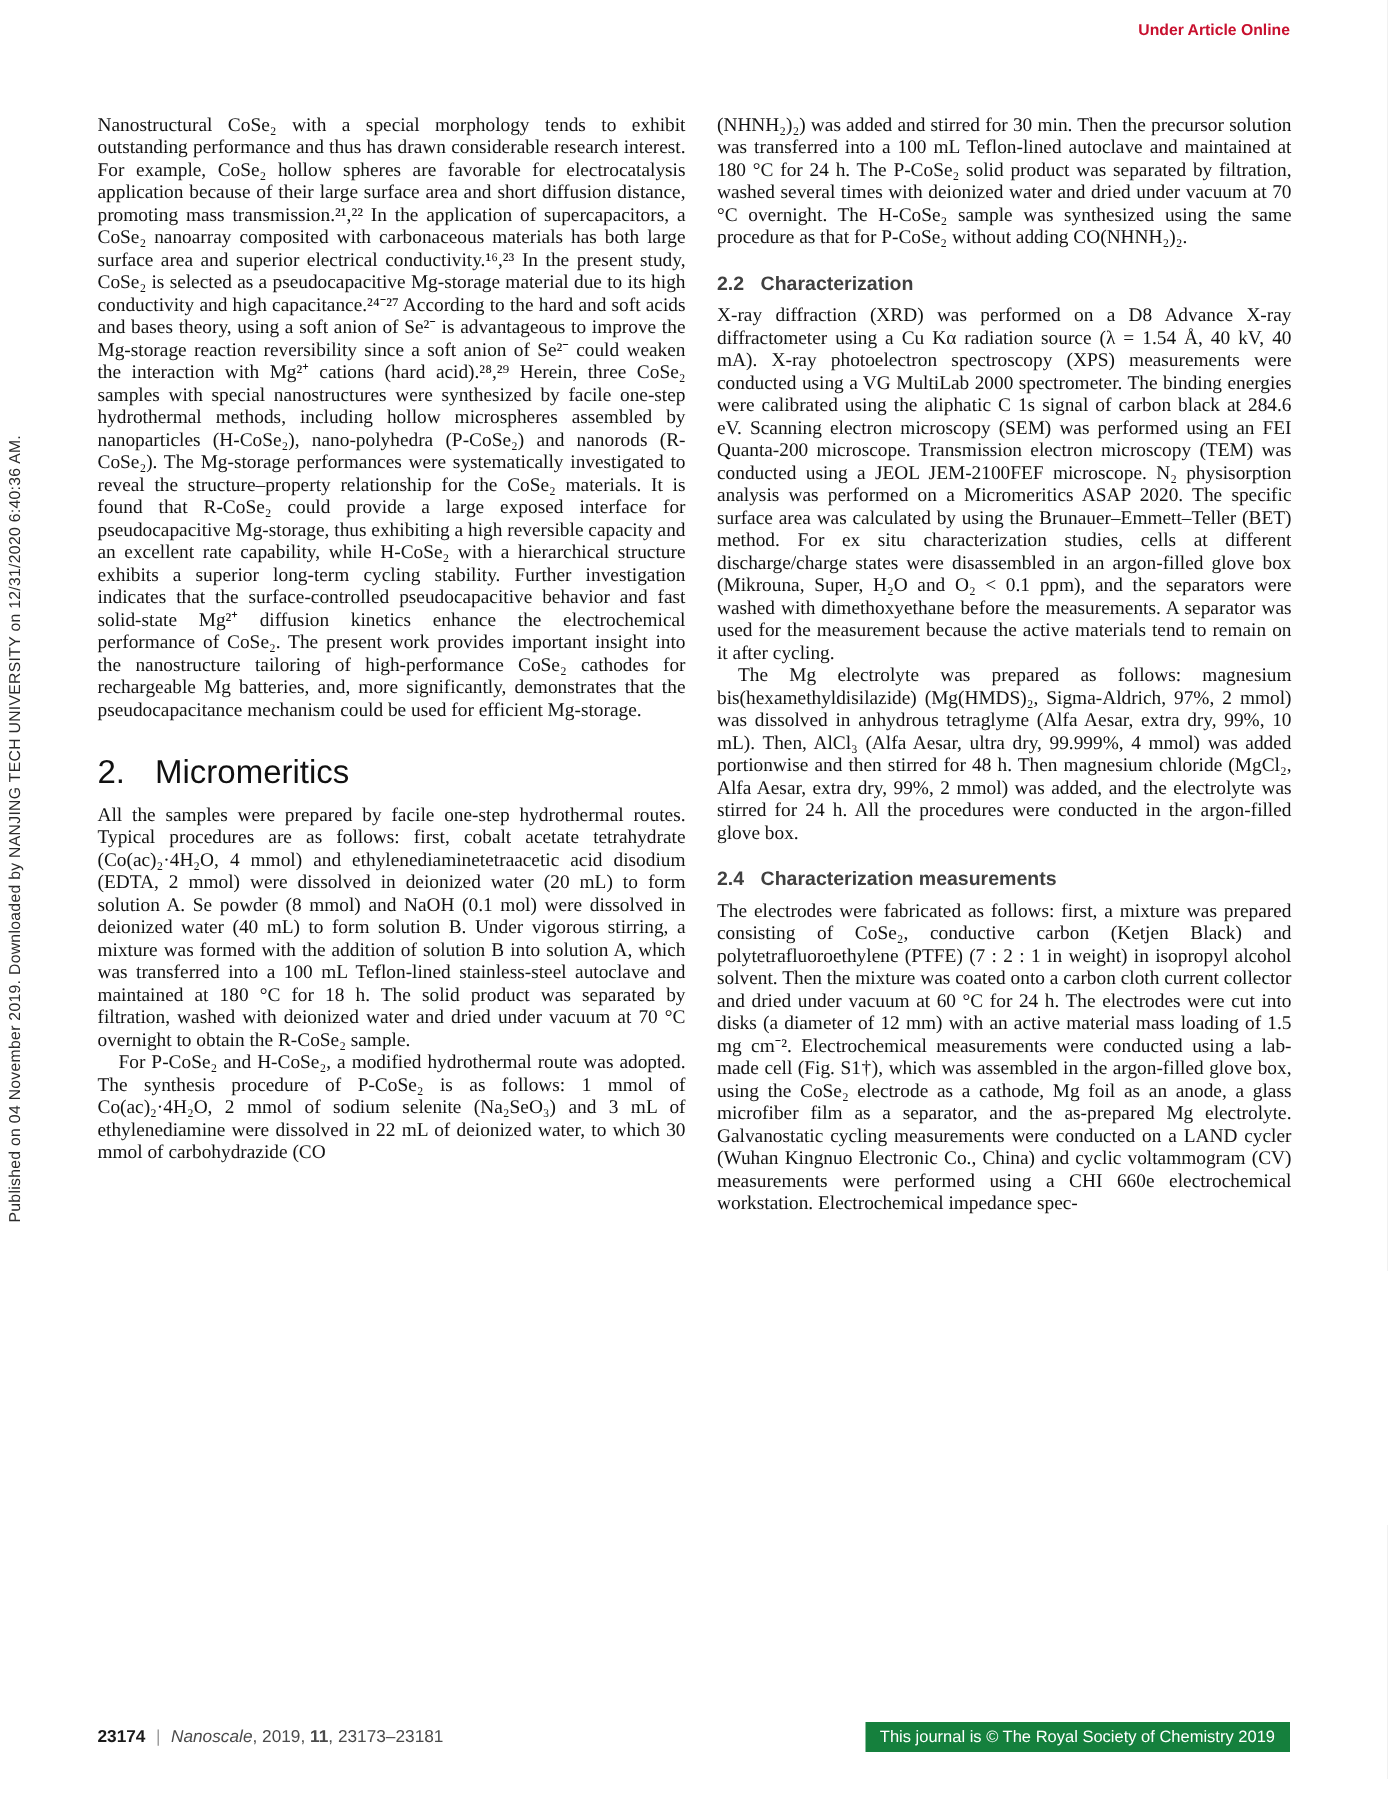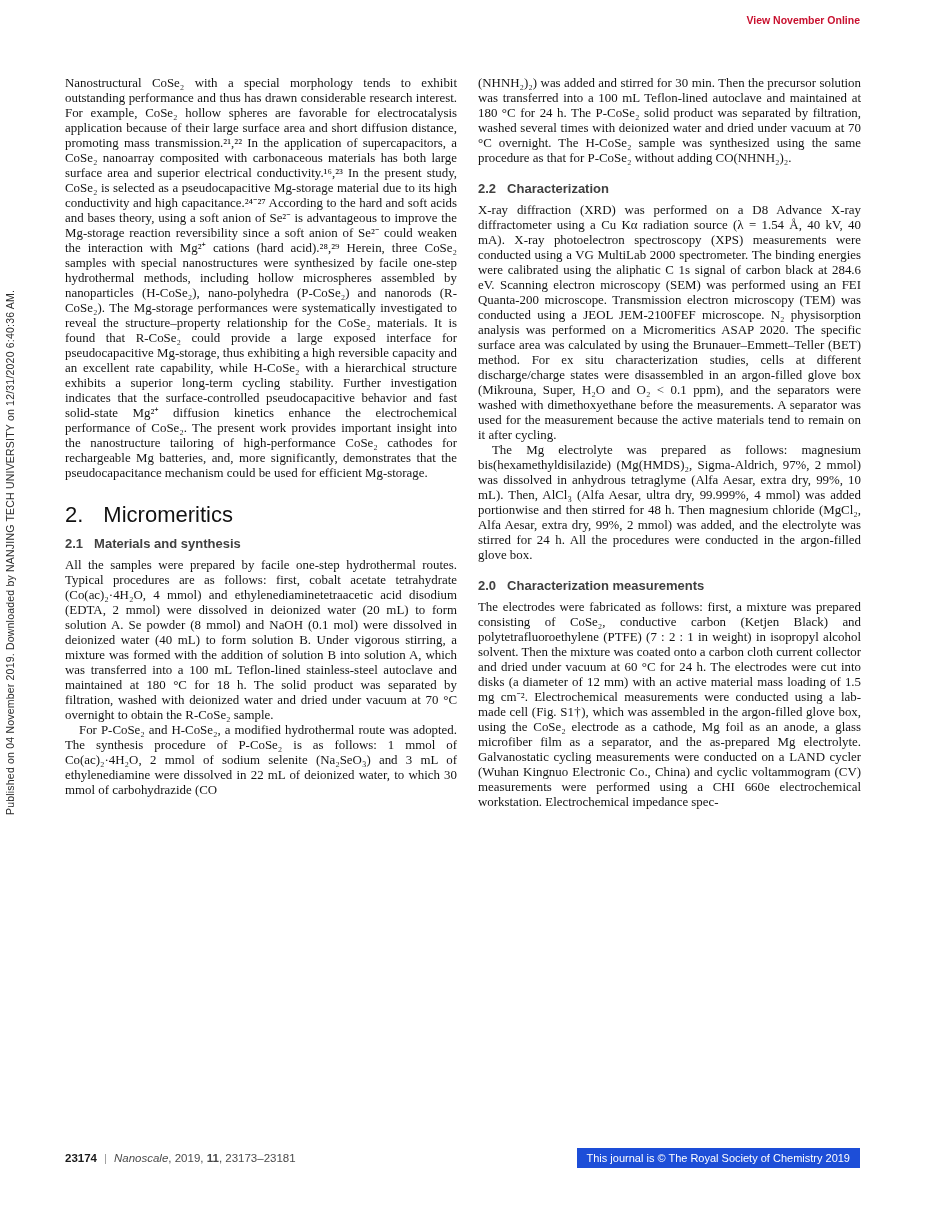--- a/index.html
+++ b/index.html
@@ -100,63 +100,60 @@
     align-items: center;
     font-family: "Liberation Sans", sans-serif;
     font-size: 11.5px;
     color: #4a4a4a;
   }
   .footer .page-num { font-weight: bold; color: #1a1a1a; }
   .footer .bar { color: #9a9a9a; margin: 0 7px; }
   .footer .cite-journal { font-style: italic; }
   .footer .cite-vol { font-weight: bold; }
   .footer .rights {
-    background: #1d4ed8;
+    background: #15803d;
     color: #ffffff;
     padding: 4px 10px;
     font-size: 11px;
   }
 </style>
 </head>
 <body>
 
 <div class="page">
 
-  <div class="view-online">View November Online</div>
+  <div class="view-online">Under Article Online</div>
 
 
   <div class="stamp">Published on 04 November 2019. Downloaded by NANJING TECH UNIVERSITY on 12/31/2020 6:40:36 AM.</div>
 
   <div class="col col-left">
     <p class="body">Nanostructural CoSe₂ with a special morphology tends to exhibit outstanding performance and thus has drawn considerable research interest. For example, CoSe₂ hollow spheres are favorable for electrocatalysis application because of their large surface area and short diffusion distance, promoting mass transmission.²¹,²² In the application of supercapacitors, a CoSe₂ nanoarray composited with carbonaceous materials has both large surface area and superior electrical conductivity.¹⁶,²³ In the present study, CoSe₂ is selected as a pseudocapacitive Mg-storage material due to its high conductivity and high capacitance.²⁴⁻²⁷ According to the hard and soft acids and bases theory, using a soft anion of Se²⁻ is advantageous to improve the Mg-storage reaction reversibility since a soft anion of Se²⁻ could weaken the interaction with Mg²⁺ cations (hard acid).²⁸,²⁹ Herein, three CoSe₂ samples with special nanostructures were synthesized by facile one-step hydrothermal methods, including hollow microspheres assembled by nanoparticles (H-CoSe₂), nano-polyhedra (P-CoSe₂) and nanorods (R-CoSe₂). The Mg-storage performances were systematically investigated to reveal the structure–property relationship for the CoSe₂ materials. It is found that R-CoSe₂ could provide a large exposed interface for pseudocapacitive Mg-storage, thus exhibiting a high reversible capacity and an excellent rate capability, while H-CoSe₂ with a hierarchical structure exhibits a superior long-term cycling stability. Further investigation indicates that the surface-controlled pseudocapacitive behavior and fast solid-state Mg²⁺ diffusion kinetics enhance the electrochemical performance of CoSe₂. The present work provides important insight into the nanostructure tailoring of high-performance CoSe₂ cathodes for rechargeable Mg batteries, and, more significantly, demonstrates that the pseudocapacitance mechanism could be used for efficient Mg-storage.</p>
 
     <h2 class="section">
       <span class="sec-num">2.</span><span>Micromeritics</span>
     </h2>
 
-    <h3 class="sub">
-      <span class="sub-num">2.1</span><span>Materials and synthesis</span>
-    </h3>
 
     <p class="body">All the samples were prepared by facile one-step hydrothermal routes. Typical procedures are as follows: first, cobalt acetate tetrahydrate (Co(ac)₂·4H₂O, 4 mmol) and ethylenediaminetetraacetic acid disodium (EDTA, 2 mmol) were dissolved in deionized water (20 mL) to form solution A. Se powder (8 mmol) and NaOH (0.1 mol) were dissolved in deionized water (40 mL) to form solution B. Under vigorous stirring, a mixture was formed with the addition of solution B into solution A, which was transferred into a 100 mL Teflon-lined stainless-steel autoclave and maintained at 180 °C for 18 h. The solid product was separated by filtration, washed with deionized water and dried under vacuum at 70 °C overnight to obtain the R-CoSe₂ sample.</p>
     <p class="body">For P-CoSe₂ and H-CoSe₂, a modified hydrothermal route was adopted. The synthesis procedure of P-CoSe₂ is as follows: 1 mmol of Co(ac)₂·4H₂O, 2 mmol of sodium selenite (Na₂SeO₃) and 3 mL of ethylenediamine were dissolved in 22 mL of deionized water, to which 30 mmol of carbohydrazide (CO</p>
   </div>
 
   <div class="col col-right">
     <p class="body">(NHNH₂)₂) was added and stirred for 30 min. Then the precursor solution was transferred into a 100 mL Teflon-lined autoclave and maintained at 180 °C for 24 h. The P-CoSe₂ solid product was separated by filtration, washed several times with deionized water and dried under vacuum at 70 °C overnight. The H-CoSe₂ sample was synthesized using the same procedure as that for P-CoSe₂ without adding CO(NHNH₂)₂.</p>
 
     <h3 class="sub">
       <span class="sub-num">2.2</span><span>Characterization</span>
     </h3>
     <p class="body">X-ray diffraction (XRD) was performed on a D8 Advance X-ray diffractometer using a Cu Kα radiation source (λ = 1.54 Å, 40 kV, 40 mA). X-ray photoelectron spectroscopy (XPS) measurements were conducted using a VG MultiLab 2000 spectrometer. The binding energies were calibrated using the aliphatic C 1s signal of carbon black at 284.6 eV. Scanning electron microscopy (SEM) was performed using an FEI Quanta-200 microscope. Transmission electron microscopy (TEM) was conducted using a JEOL JEM-2100FEF microscope. N₂ physisorption analysis was performed on a Micromeritics ASAP 2020. The specific surface area was calculated by using the Brunauer–Emmett–Teller (BET) method. For ex situ characterization studies, cells at different discharge/charge states were disassembled in an argon-filled glove box (Mikrouna, Super, H₂O and O₂ &lt; 0.1 ppm), and the separators were washed with dimethoxyethane before the measurements. A separator was used for the measurement because the active materials tend to remain on it after cycling.</p>
 
     <p class="body">The Mg electrolyte was prepared as follows: magnesium bis(hexamethyldisilazide) (Mg(HMDS)₂, Sigma-Aldrich, 97%, 2 mmol) was dissolved in anhydrous tetraglyme (Alfa Aesar, extra dry, 99%, 10 mL). Then, AlCl₃ (Alfa Aesar, ultra dry, 99.999%, 4 mmol) was added portionwise and then stirred for 48 h. Then magnesium chloride (MgCl₂, Alfa Aesar, extra dry, 99%, 2 mmol) was added, and the electrolyte was stirred for 24 h. All the procedures were conducted in the argon-filled glove box.</p>
 
     <h3 class="sub">
-      <span class="sub-num">2.0</span><span>Characterization measurements</span>
+      <span class="sub-num">2.4</span><span>Characterization measurements</span>
     </h3>
     <p class="body">The electrodes were fabricated as follows: first, a mixture was prepared consisting of CoSe₂, conductive carbon (Ketjen Black) and polytetrafluoroethylene (PTFE) (7 : 2 : 1 in weight) in isopropyl alcohol solvent. Then the mixture was coated onto a carbon cloth current collector and dried under vacuum at 60 °C for 24 h. The electrodes were cut into disks (a diameter of 12 mm) with an active material mass loading of 1.5 mg cm⁻². Electrochemical measurements were conducted using a lab-made cell (Fig. S1†), which was assembled in the argon-filled glove box, using the CoSe₂ electrode as a cathode, Mg foil as an anode, a glass microfiber film as a separator, and the as-prepared Mg electrolyte. Galvanostatic cycling measurements were conducted on a LAND cycler (Wuhan Kingnuo Electronic Co., China) and cyclic voltammogram (CV) measurements were performed using a CHI 660e electrochemical workstation. Electrochemical impedance spec-</p>
   </div>
 
   <div class="footer">
     <div>
       <span class="page-num">23174</span><span class="bar">|</span><span class="cite-journal">Nanoscale</span><span>, 2019, </span><span class="cite-vol">11</span><span>, 23173–23181</span>
     </div>
     <div class="rights">This journal is © The Royal Society of Chemistry 2019</div>
   </div>

